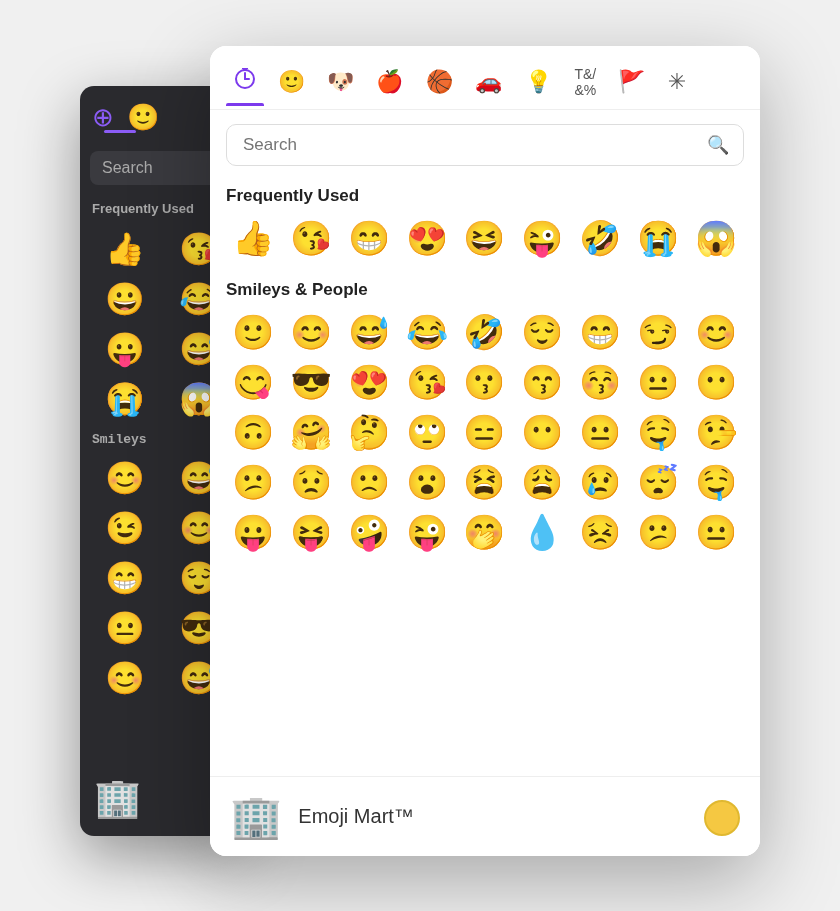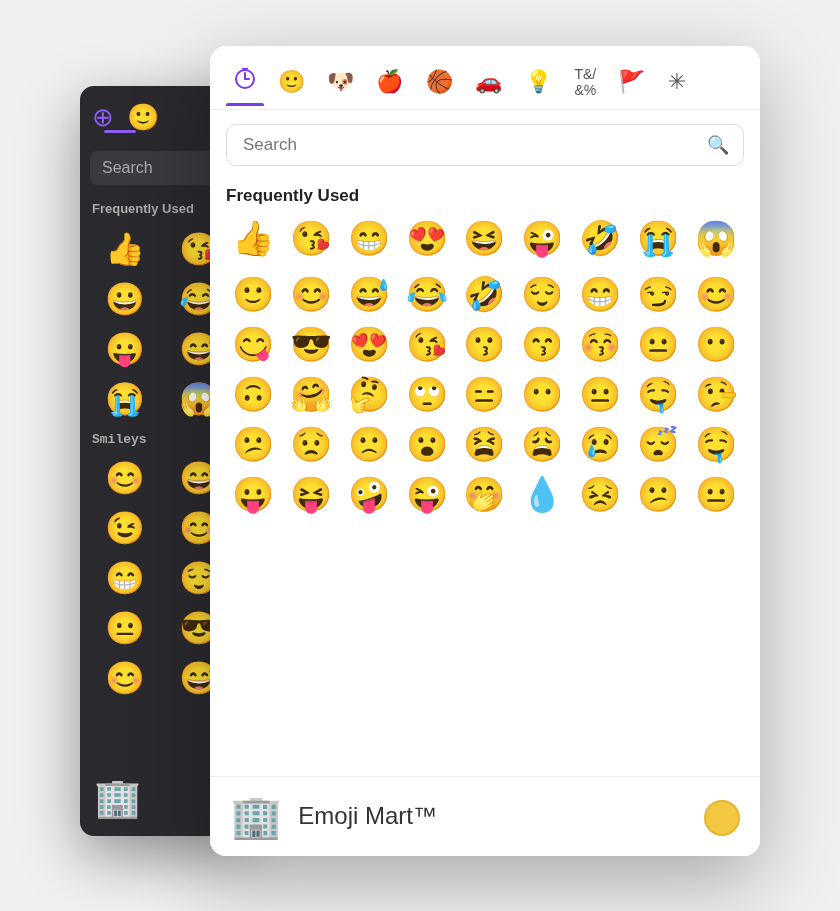--- a/index.html
+++ b/index.html
@@ -208,21 +208,21 @@
       align-items: center;
       padding: 0 20px;
       gap: 16px;
     }
 
     .footer-icon {
       font-size: 42px;
     }
 
     .footer-text {
-      font-size: 24px;
+      font-size: 20px;
       color: #333;
       font-weight: 400;
     }
 
     .footer-dot {
       position: absolute;
       right: 20px;
       bottom: 20px;
       width: 36px;
       height: 36px;
@@ -317,20 +317,21 @@
         <div class="emoji-cell">😘</div>
         <div class="emoji-cell">😁</div>
         <div class="emoji-cell">😍</div>
         <div class="emoji-cell">😆</div>
         <div class="emoji-cell">😜</div>
         <div class="emoji-cell">🤣</div>
         <div class="emoji-cell">😭</div>
         <div class="emoji-cell">😱</div>
       </div>
 
+      <div class="section-label">Smileys &amp; People</div>
       <div class="emoji-grid">
         <div class="emoji-cell">🙂</div>
         <div class="emoji-cell">😊</div>
         <div class="emoji-cell">😅</div>
         <div class="emoji-cell">😂</div>
         <div class="emoji-cell">🤣</div>
         <div class="emoji-cell">😌</div>
         <div class="emoji-cell">😁</div>
         <div class="emoji-cell">😏</div>
         <div class="emoji-cell">😊</div>

